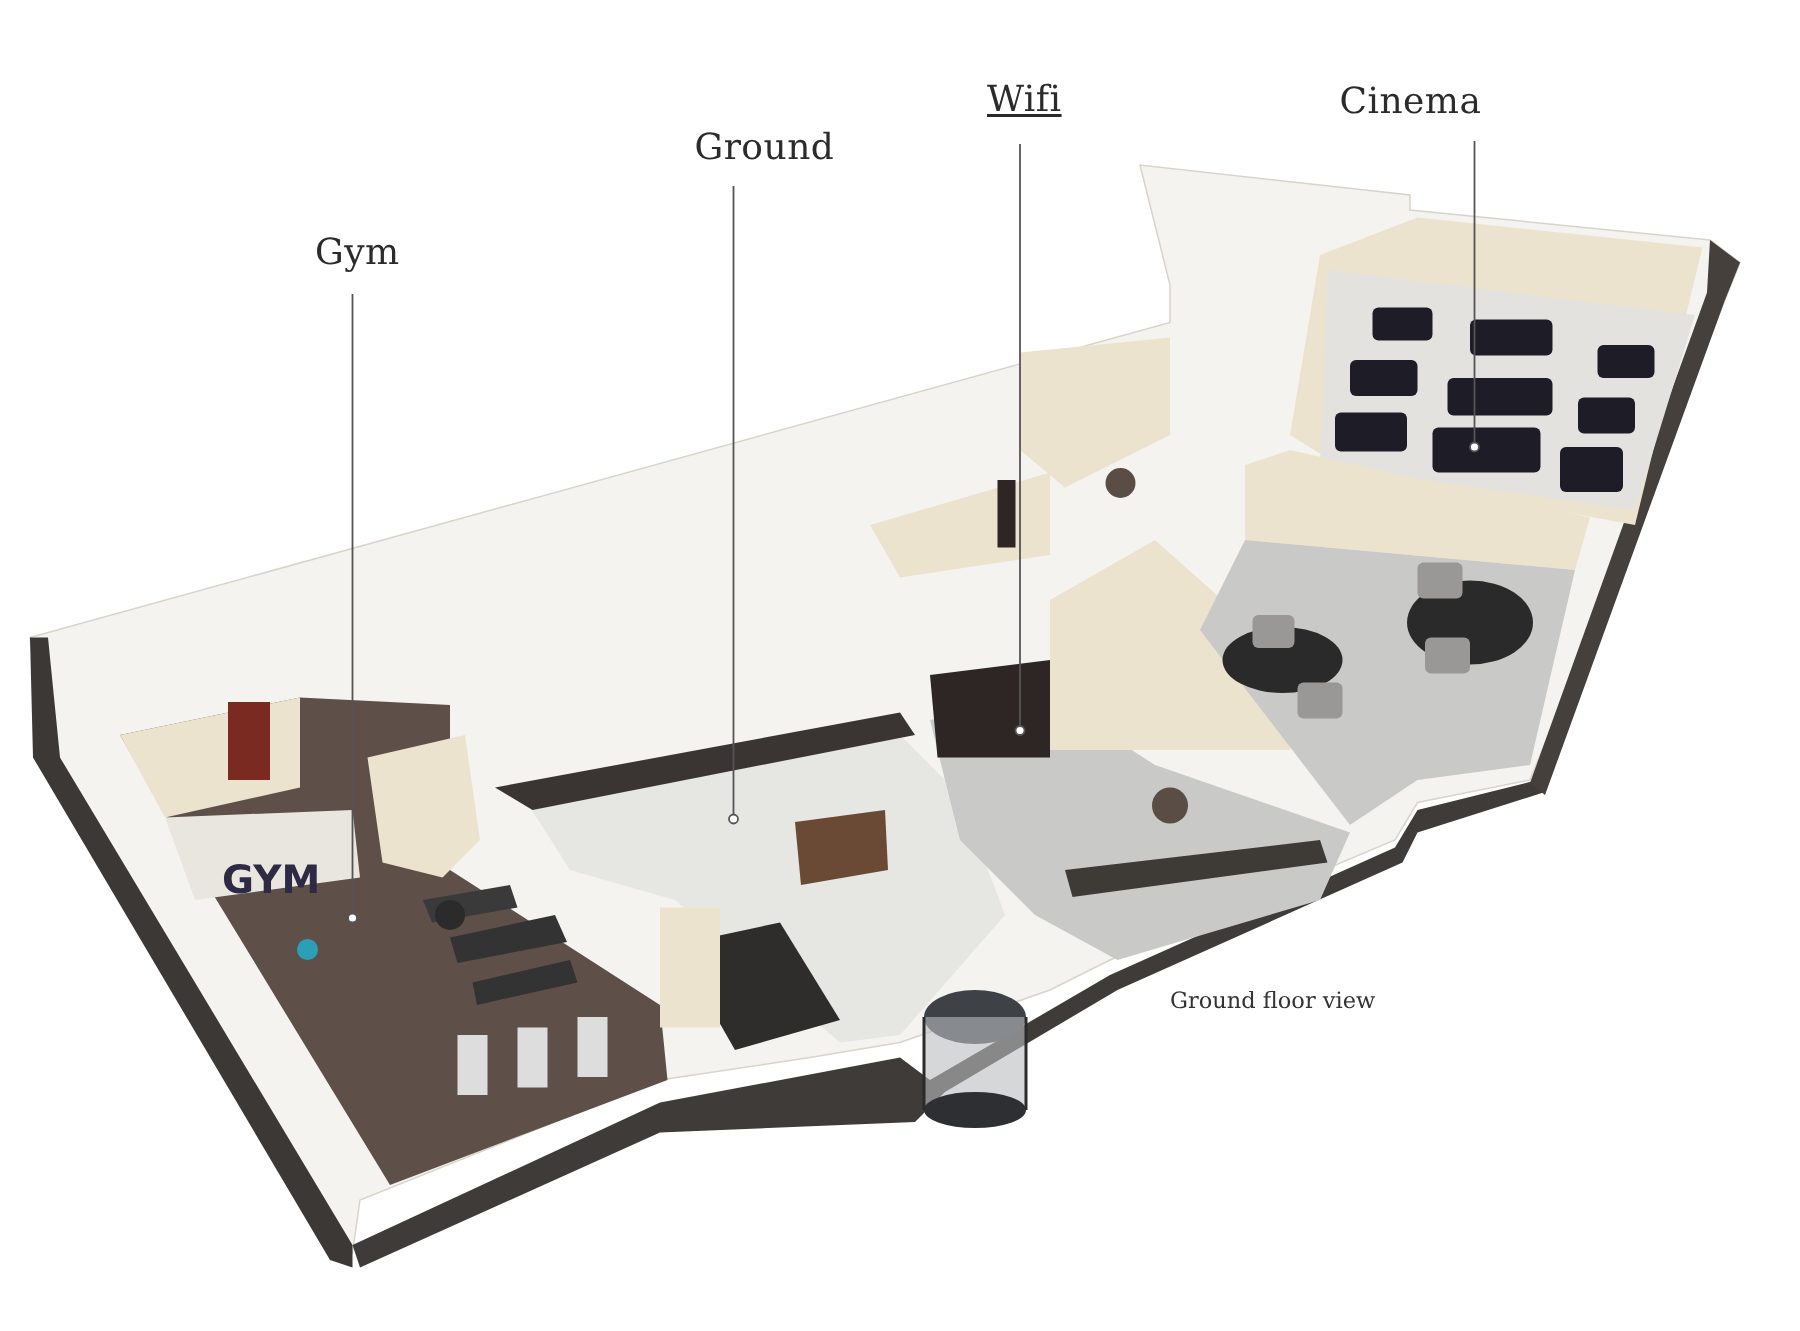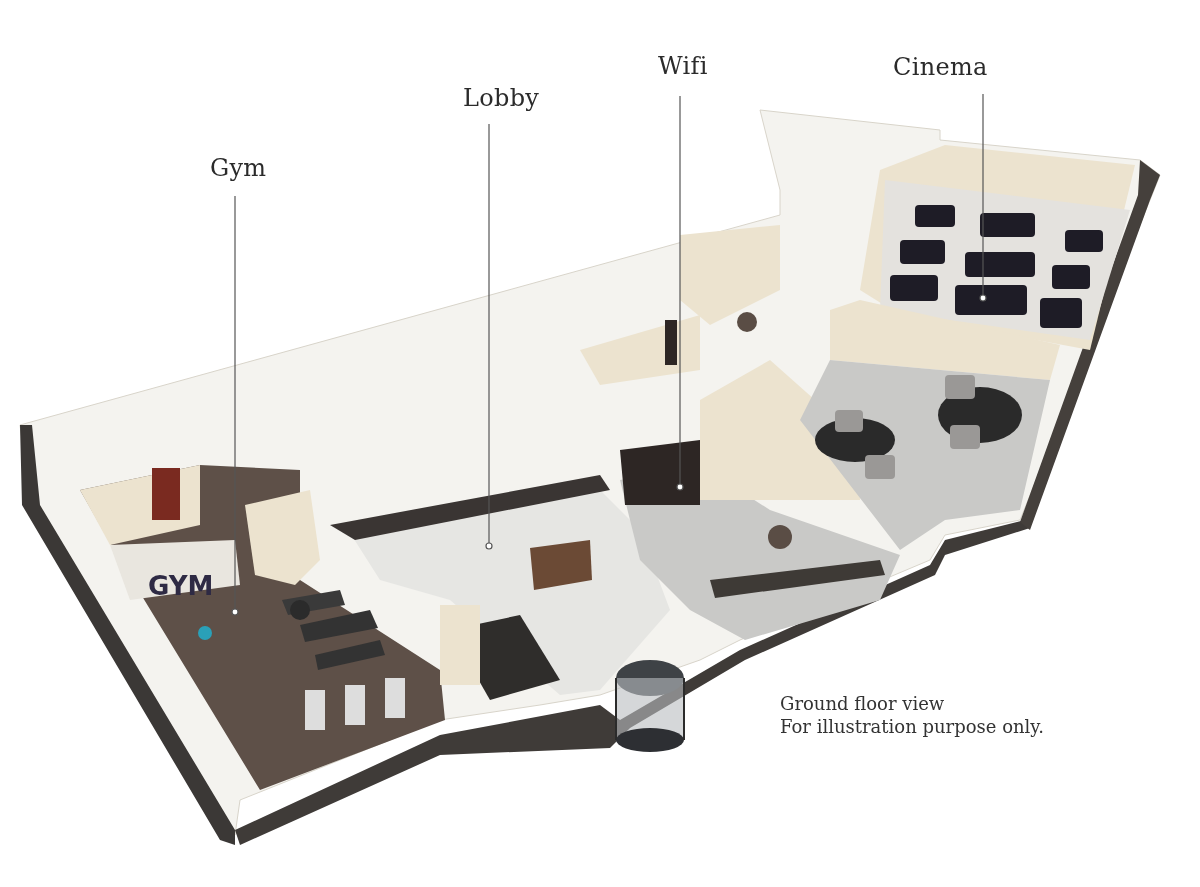--- a/index.html
+++ b/index.html
@@ -1,19 +1,19 @@
 <!DOCTYPE html>
 <html><head>
 <meta charset="utf-8">
 <style>
   html, body { margin:0; padding:0; background:#ffffff; }
   body { width:1200px; height:887px; position:relative; overflow:hidden; font-family:"DejaVu Serif", serif; }
   #stage { position:absolute; left:0; top:0; width:1200px; height:887px; }
   .label { position:absolute; font-family:"DejaVu Serif", serif; font-size:24px; color:#2b2b2b; letter-spacing:0.3px; white-space:nowrap; }
-  .caption { position:absolute; left:780px; top:692px; font-family:"DejaVu Serif", serif; font-size:18px; line-height:23px; color:#333; }
+  .caption { position:absolute; left:780px; top:656px; font-family:"DejaVu Serif", serif; font-size:15px; line-height:23px; color:#333; }
 </style>
 </head>
 <body>
 
 <div id="stage">
   <svg width="1200" height="887" viewBox="0 0 1200 887" xmlns="http://www.w3.org/2000/svg">
 
     <g>
       <polygon points="20,425 780,215 780,190 760,110 940,130 940,140 1140,160 1160,175 1150,200 1020,520 945,535 930,560 740,640 700,660 600,695 540,705 440,720 240,800 235,835 30,500" fill="#f4f3ef" stroke="#d8d4ca" stroke-width="1"></polygon>
 
@@ -104,21 +104,20 @@
       <line x1="489" y1="124" x2="489" y2="543"></line>
       <circle cx="489" cy="546" r="3"></circle>
       <line x1="680" y1="96" x2="680" y2="484"></line>
       <circle cx="680" cy="487" r="3"></circle>
       <line x1="983" y1="94" x2="983" y2="295"></line>
       <circle cx="983" cy="298" r="3"></circle>
     </g>
   </svg>
 
   <div class="label" style="left:210px; top:154px;">Gym</div>
-  <div class="label" style="left:463px; top:84px;">Lobby</div>
-  <div class="label" style="left:658px; top:52px;">Wifi</div>
+  <div class="label" style="left:463px; top:84px;">Ground</div>
+  <div class="label" style="left:658px; top:52px;text-decoration:underline;">Wifi</div>
   <div class="label" style="left:893px; top:53px;">Cinema</div>
 
   <div class="caption">
     <div>Ground floor view</div>
-    <div>For illustration purpose only.</div>
   </div>
 </div>
 
 </body></html>

